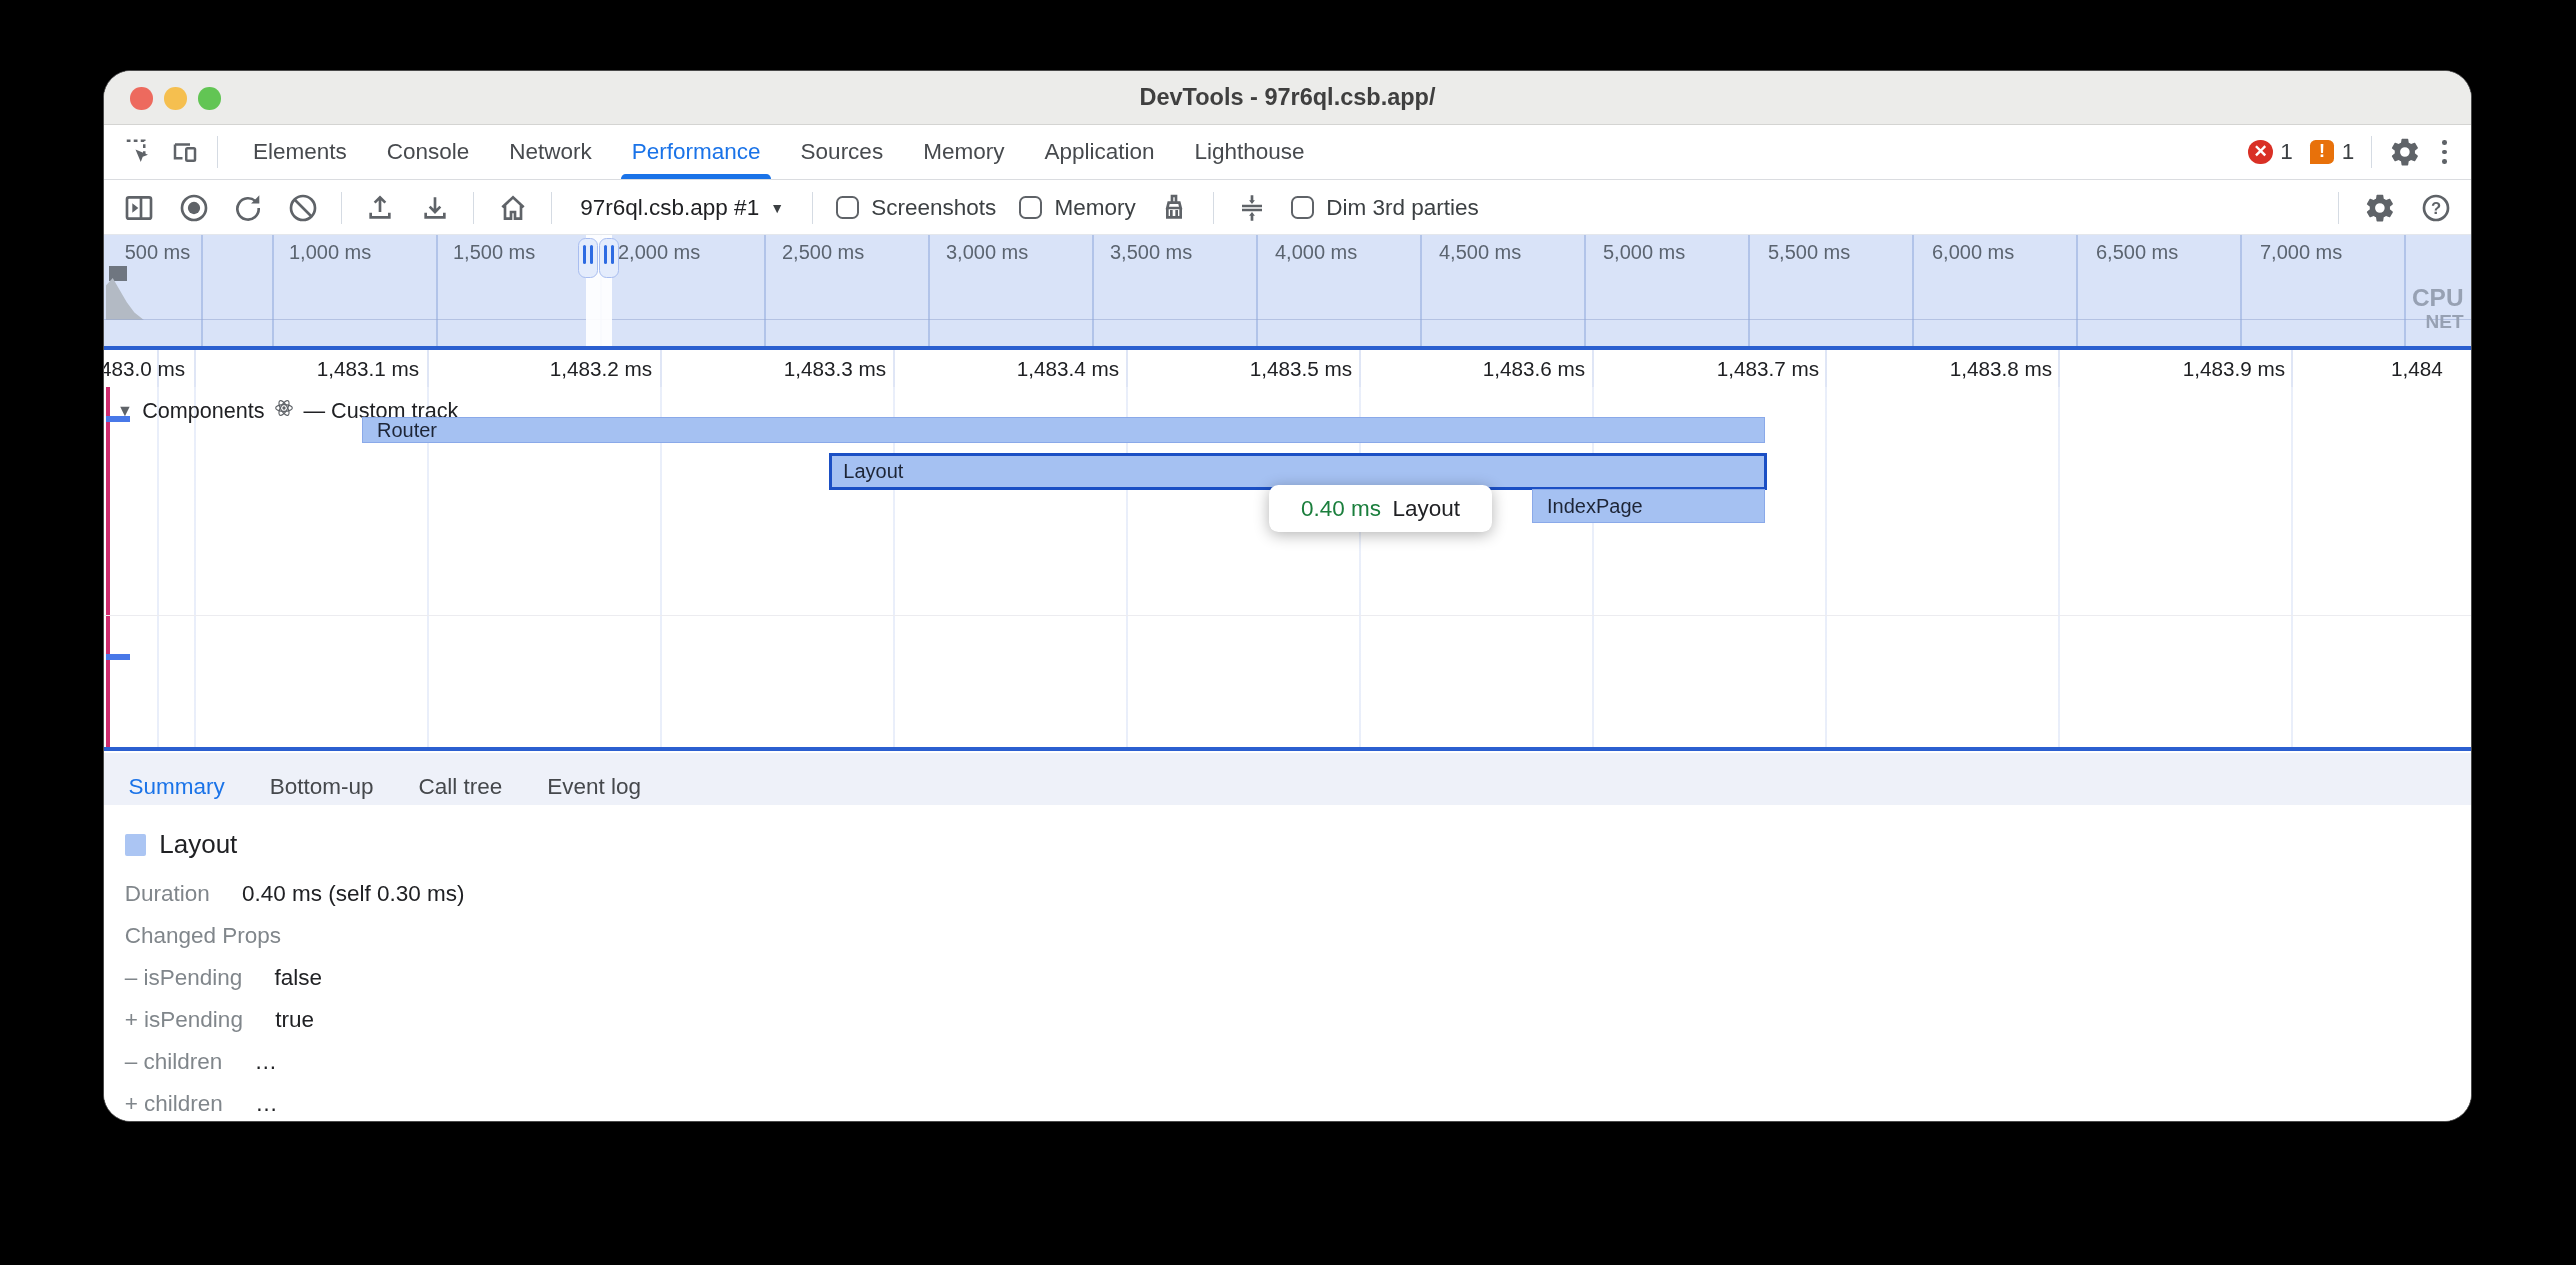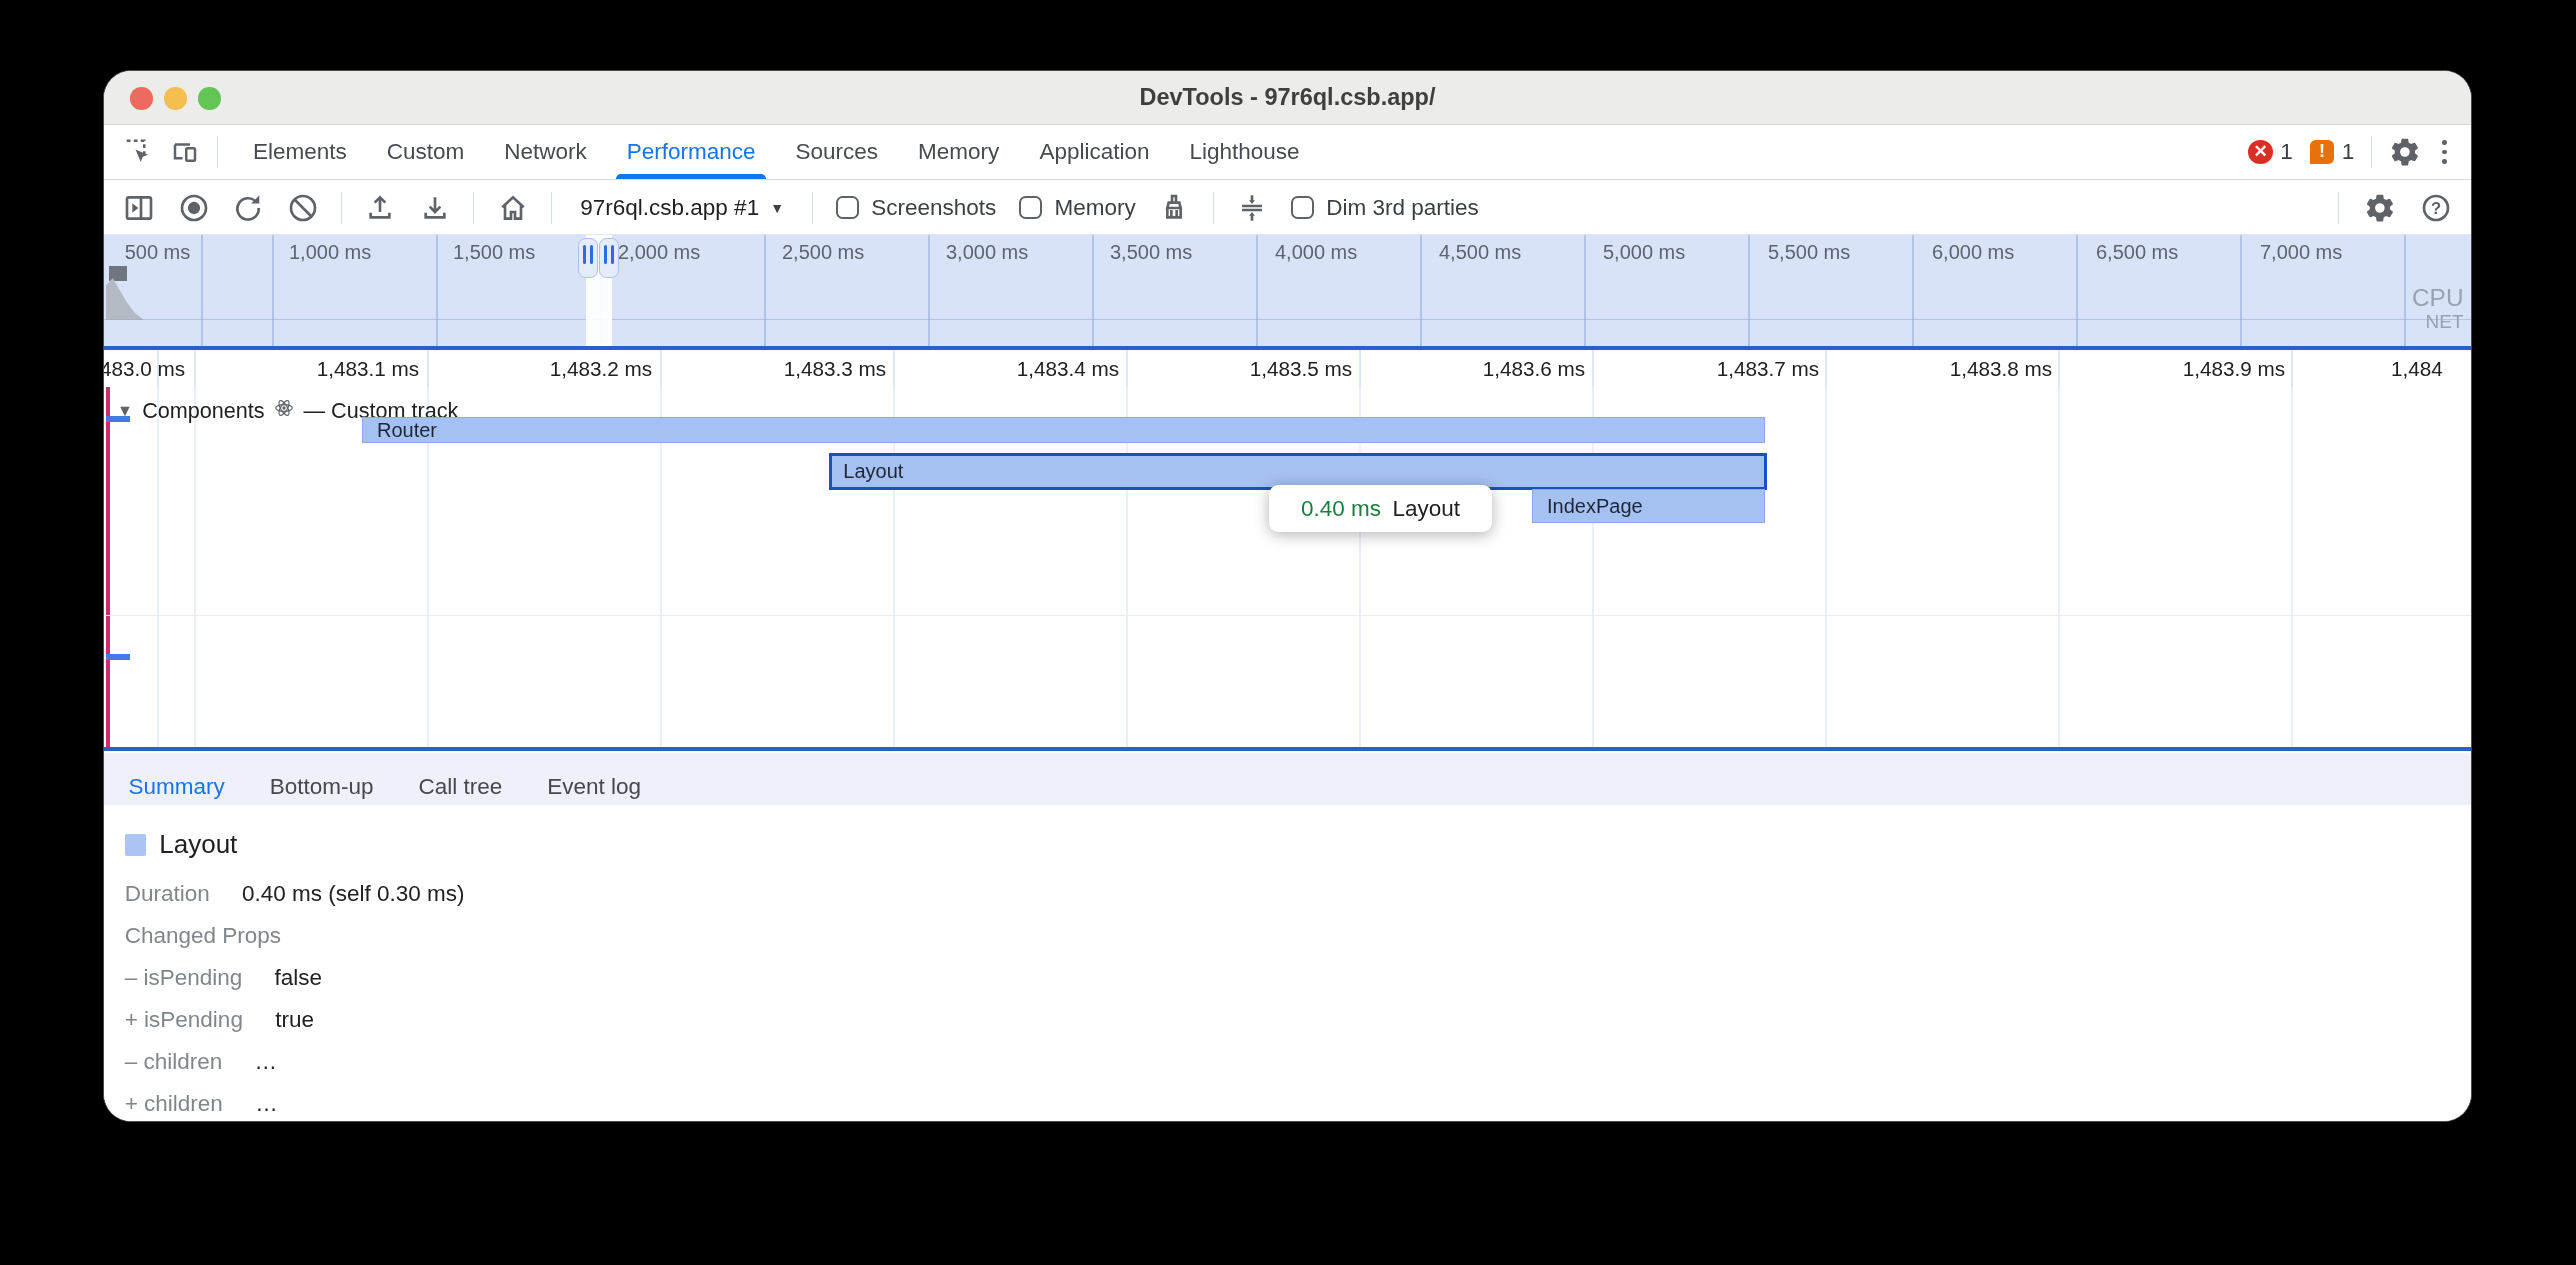--- a/index.html
+++ b/index.html
@@ -46,21 +46,21 @@
   .cb{display:flex;align-items:center;gap:12.2px;font-size:22.5px;color:#3c4043;}
   .cb .box{width:23.5px;height:23.5px;border:2.3px solid var(--icon);border-radius:6.6px;background:#fff;}
   .pb-right{margin-left:auto;display:flex;align-items:center;gap:24.4px;}
 
   
   .overview{position:absolute;left:0;top:164px;width:100%;height:115px;background:var(--overview-bg);overflow:hidden;
     background-image:repeating-linear-gradient(90deg,rgba(165,185,228,.75) 0 1.9px,transparent 1.9px 164px);
     background-position:168px 0;}
   .ov-tick{position:absolute;top:5.6px;width:141px;text-align:left;font-size:20px;color:#5b6470;}
   .ov-sep{position:absolute;left:0;top:84px;width:100%;height:0.9px;background:rgba(150,168,210,.55);}
-  .ov-right{position:absolute;right:7.5px;font-weight:normal;color:#97a1b3;}
+  .ov-right{position:absolute;right:7.5px;font-weight:bold;color:#97a1b3;}
   .ov-cpu{top:49px;font-size:24.4px;} .ov-net{top:76px;font-size:19px;}
   .ov-darkbar{position:absolute;left:4.7px;top:31px;width:18px;height:15px;background:#6f7680;}
   .ov-hump{position:absolute;left:1.9px;top:43px;width:38px;height:42px;background:#b3bac4;
     clip-path:polygon(0 100%,0 18%,18% 0,32% 22%,55% 58%,75% 82%,100% 100%);}
   .ov-blue{position:absolute;left:0;top:111px;width:100%;height:3.8px;background:var(--blue-line);}
   .sel-col{position:absolute;left:482px;top:0;width:26px;height:111px;background:rgba(255,255,255,.92);}
   .handle{position:absolute;top:2.8px;width:20px;height:40px;background:#e4ecfc;border:1.9px solid #a8bdf0;border-radius:7.5px;
     display:flex;align-items:flex-start;justify-content:center;gap:3.8px;padding-top:6.6px;}
   .handle i{width:2.8px;height:19px;background:#2e6be2;border-radius:1.9px;}
   .h-left{left:474px;} .h-right{left:495px;}
@@ -132,21 +132,21 @@
       </span>
       <span class="ibtn">
         <svg width="30" height="30" viewBox="0 0 24 24">
             <path class="ic" d="M4 6h12M4 6v11h6"></path>
             <rect class="ic" x="13" y="9" width="7" height="10" rx="1"></rect>
           </svg>
       </span>
       <span class="vdiv"></span>
     </div>
     <div class="tab">Elements</div>
-    <div class="tab">Custom</div>
+    <div class="tab">Console</div>
     <div class="tab">Network</div>
     <div class="tab active">Performance</div>
     <div class="tab">Sources</div>
     <div class="tab">Memory</div>
     <div class="tab">Application</div>
     <div class="tab">Lighthouse</div>
     <div class="mt-right">
       <div class="badge">
         <span class="err-ic">✕</span>
         <span>1</span>

